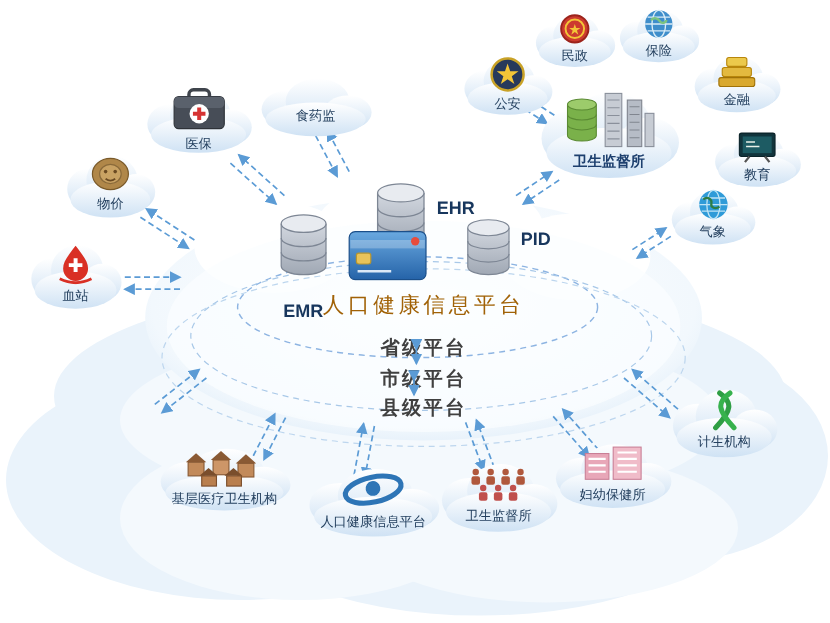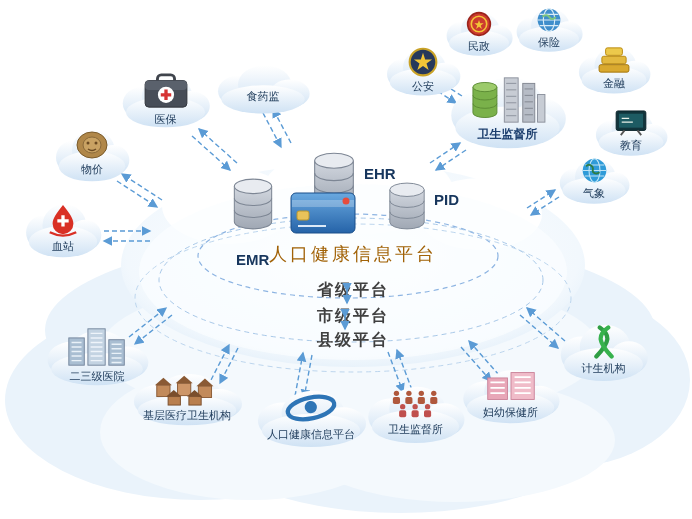--- a/index.html
+++ b/index.html
@@ -334,36 +334,20 @@
       </svg>
     <div class="icon">
       <svg width="34" height="34" viewBox="0 0 40 40">
         <path d="M15 3C28 12 27 20 11 37" stroke="#2f9e44" stroke-width="5" fill="none" stroke-linecap="round"></path>
         <path d="M25 3C12 12 13 20 29 37" stroke="#37b24d" stroke-width="5" fill="none" stroke-linecap="round"></path>
       </svg>
     </div>
     <div class="lbl">计生机构</div>
   </div>
 
-  <div class="node" style="left:42px; top:322px; width:110px; height:66px;">
-    <svg class="cloud" viewBox="0 0 120 70" preserveAspectRatio="none">
-        <use href="#cloudSym"></use>
-      </svg>
-    <div class="icon">
-      <svg width="60" height="40" viewBox="0 0 64 44">
-        <rect x="1" y="12" width="17" height="30" fill="#a9bed2" stroke="#708299"></rect>
-        <rect x="22" y="2" width="19" height="40" fill="#c3d3e2" stroke="#708299"></rect>
-        <rect x="45" y="14" width="17" height="28" fill="#a9bed2" stroke="#708299"></rect>
-        <path d="M4 17h11M4 22h11M4 27h11M4 32h11M4 37h11" stroke="#e9f1f8" stroke-width="1.6"></path>
-        <path d="M25 7h13M25 12h13M25 17h13M25 22h13M25 27h13M25 32h13M25 37h13" stroke="#eef4fa" stroke-width="1.6"></path>
-        <path d="M48 19h11M48 24h11M48 29h11M48 34h11M48 39h11" stroke="#e9f1f8" stroke-width="1.6"></path>
-      </svg>
-    </div>
-    <div class="lbl">二三级医院</div>
-  </div>
 
   <div class="node" style="left:128px; top:366px; width:118px; height:62px;">
     <svg class="cloud" viewBox="0 0 120 70" preserveAspectRatio="none">
         <use href="#cloudSym"></use>
       </svg>
     <div class="icon">
       <svg width="70" height="34" viewBox="0 0 72 36">
         <path d="M2 14l9-8 9 8z" fill="#8a5a34"></path>
           <rect x="4" y="14" width="14" height="12" fill="#c28a5a" stroke="#8a5a34"></rect>
         <path d="M24 12l9-8 9 8z" fill="#8a5a34"></path>

